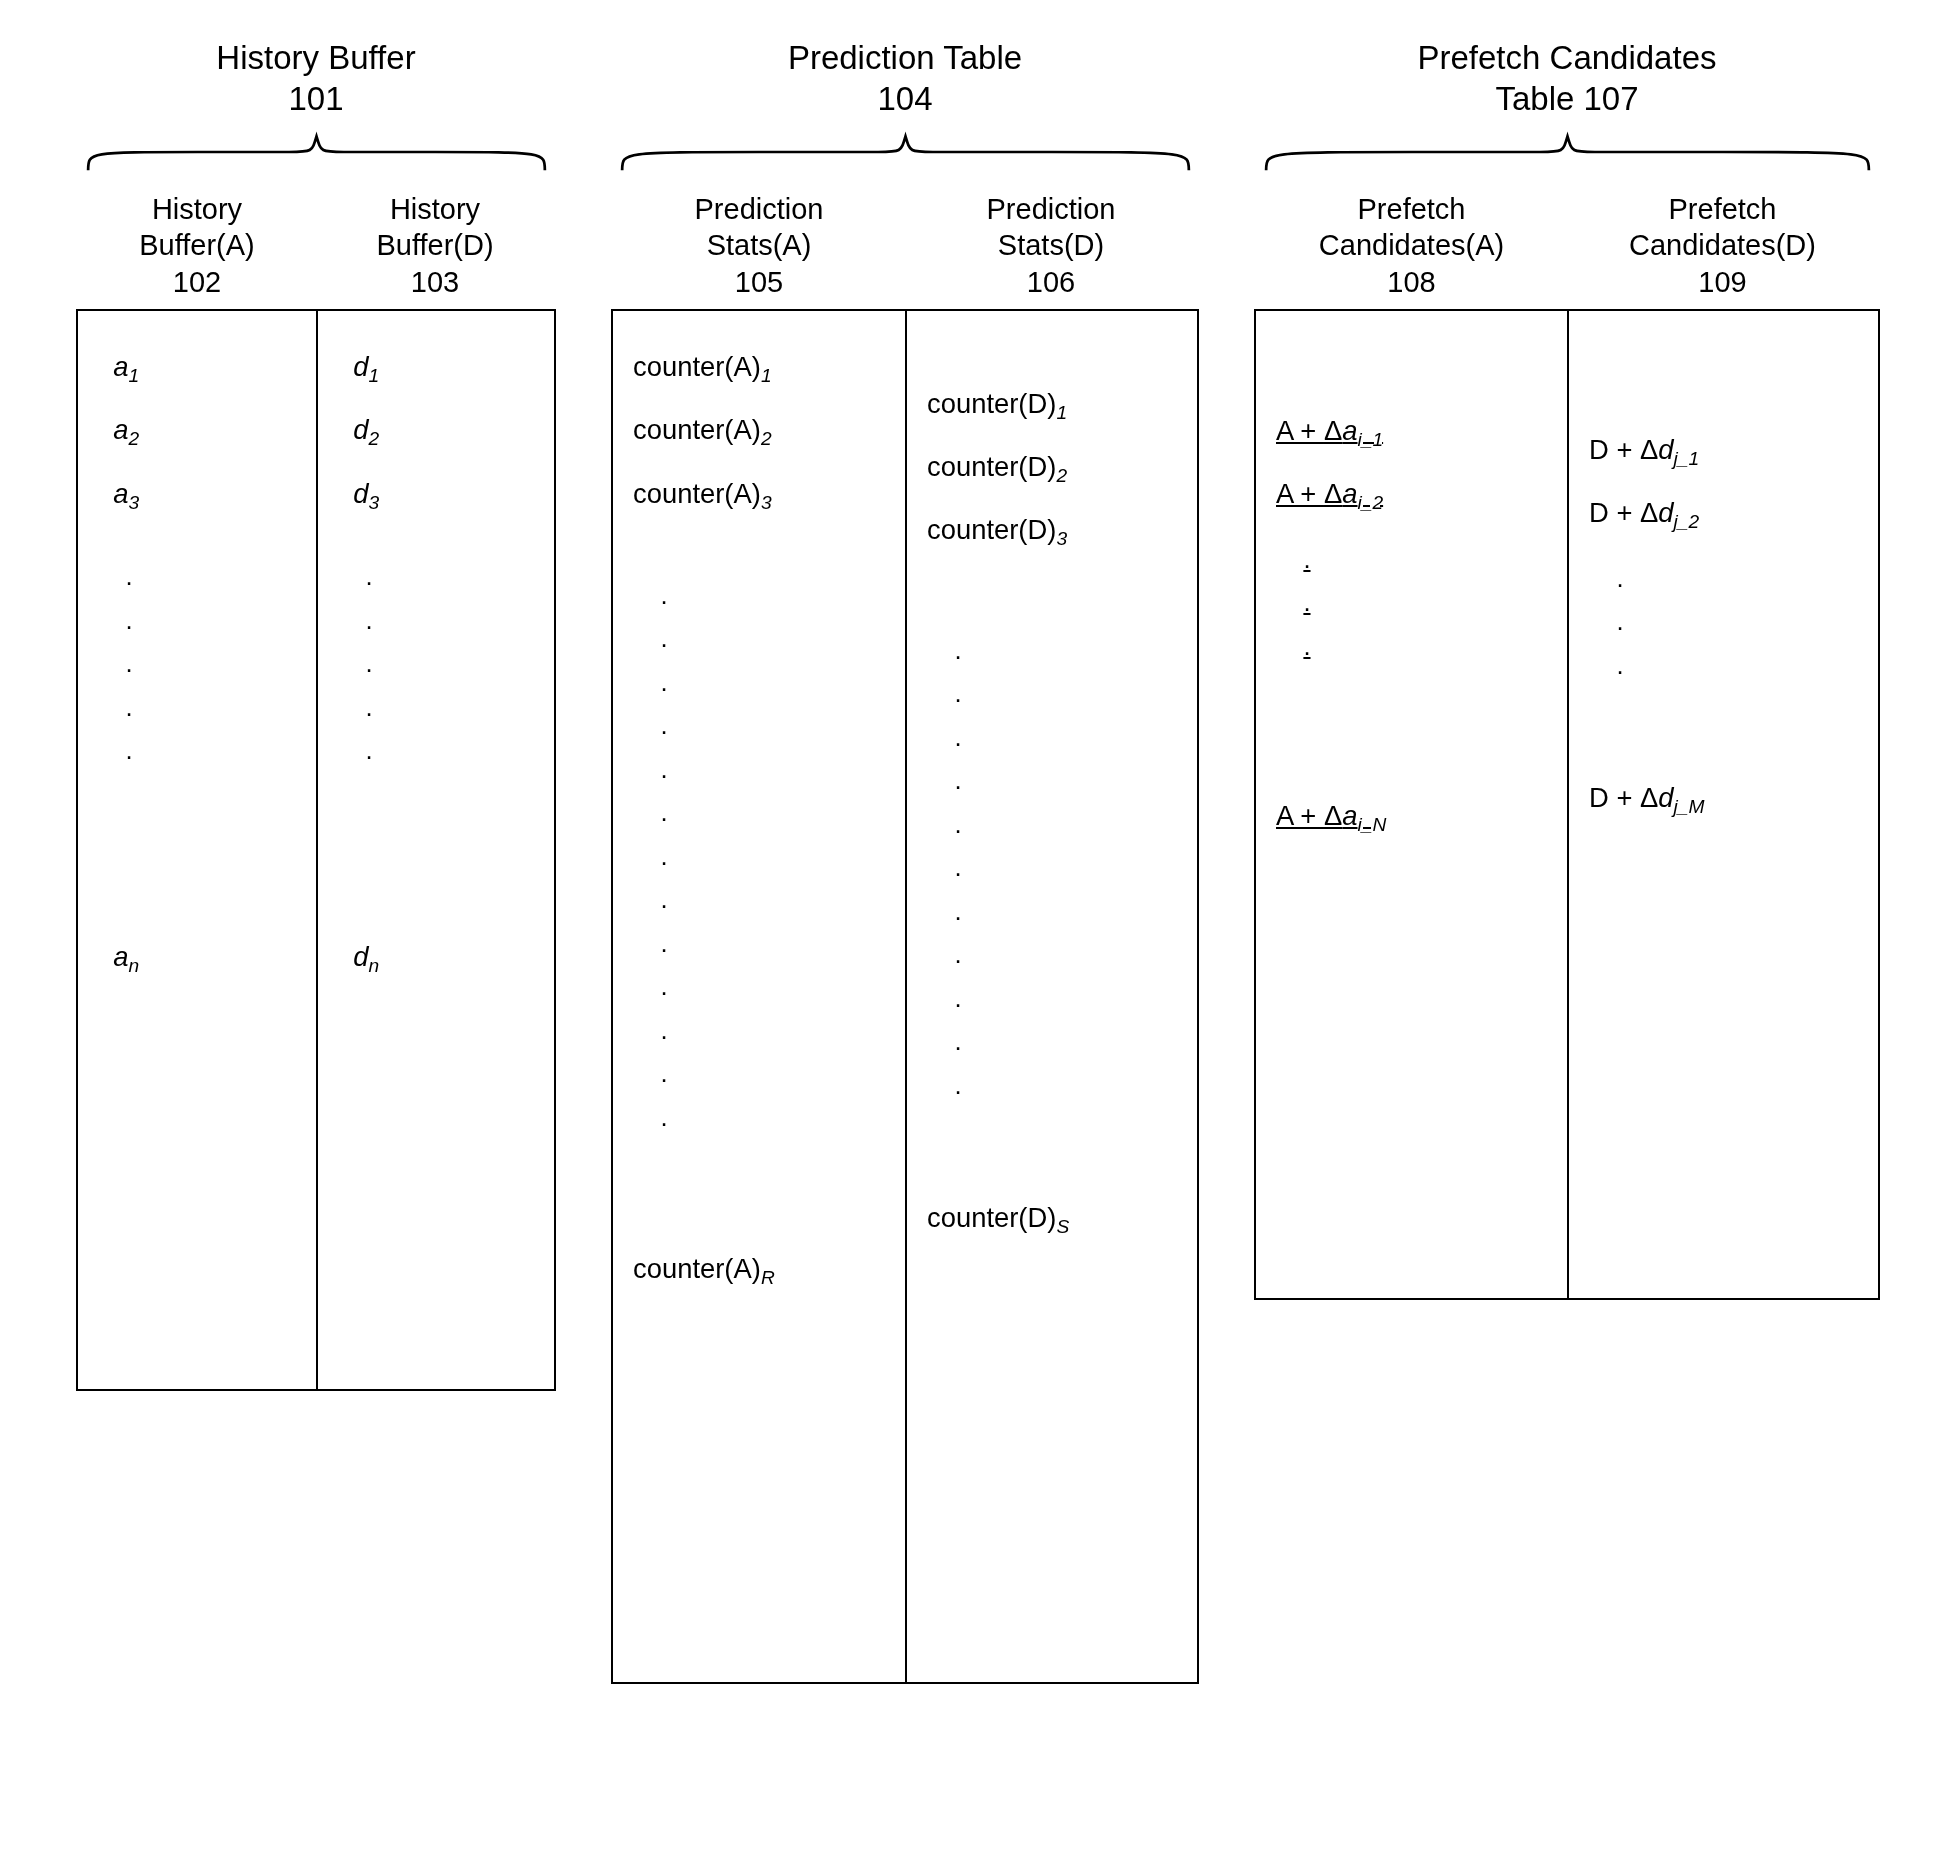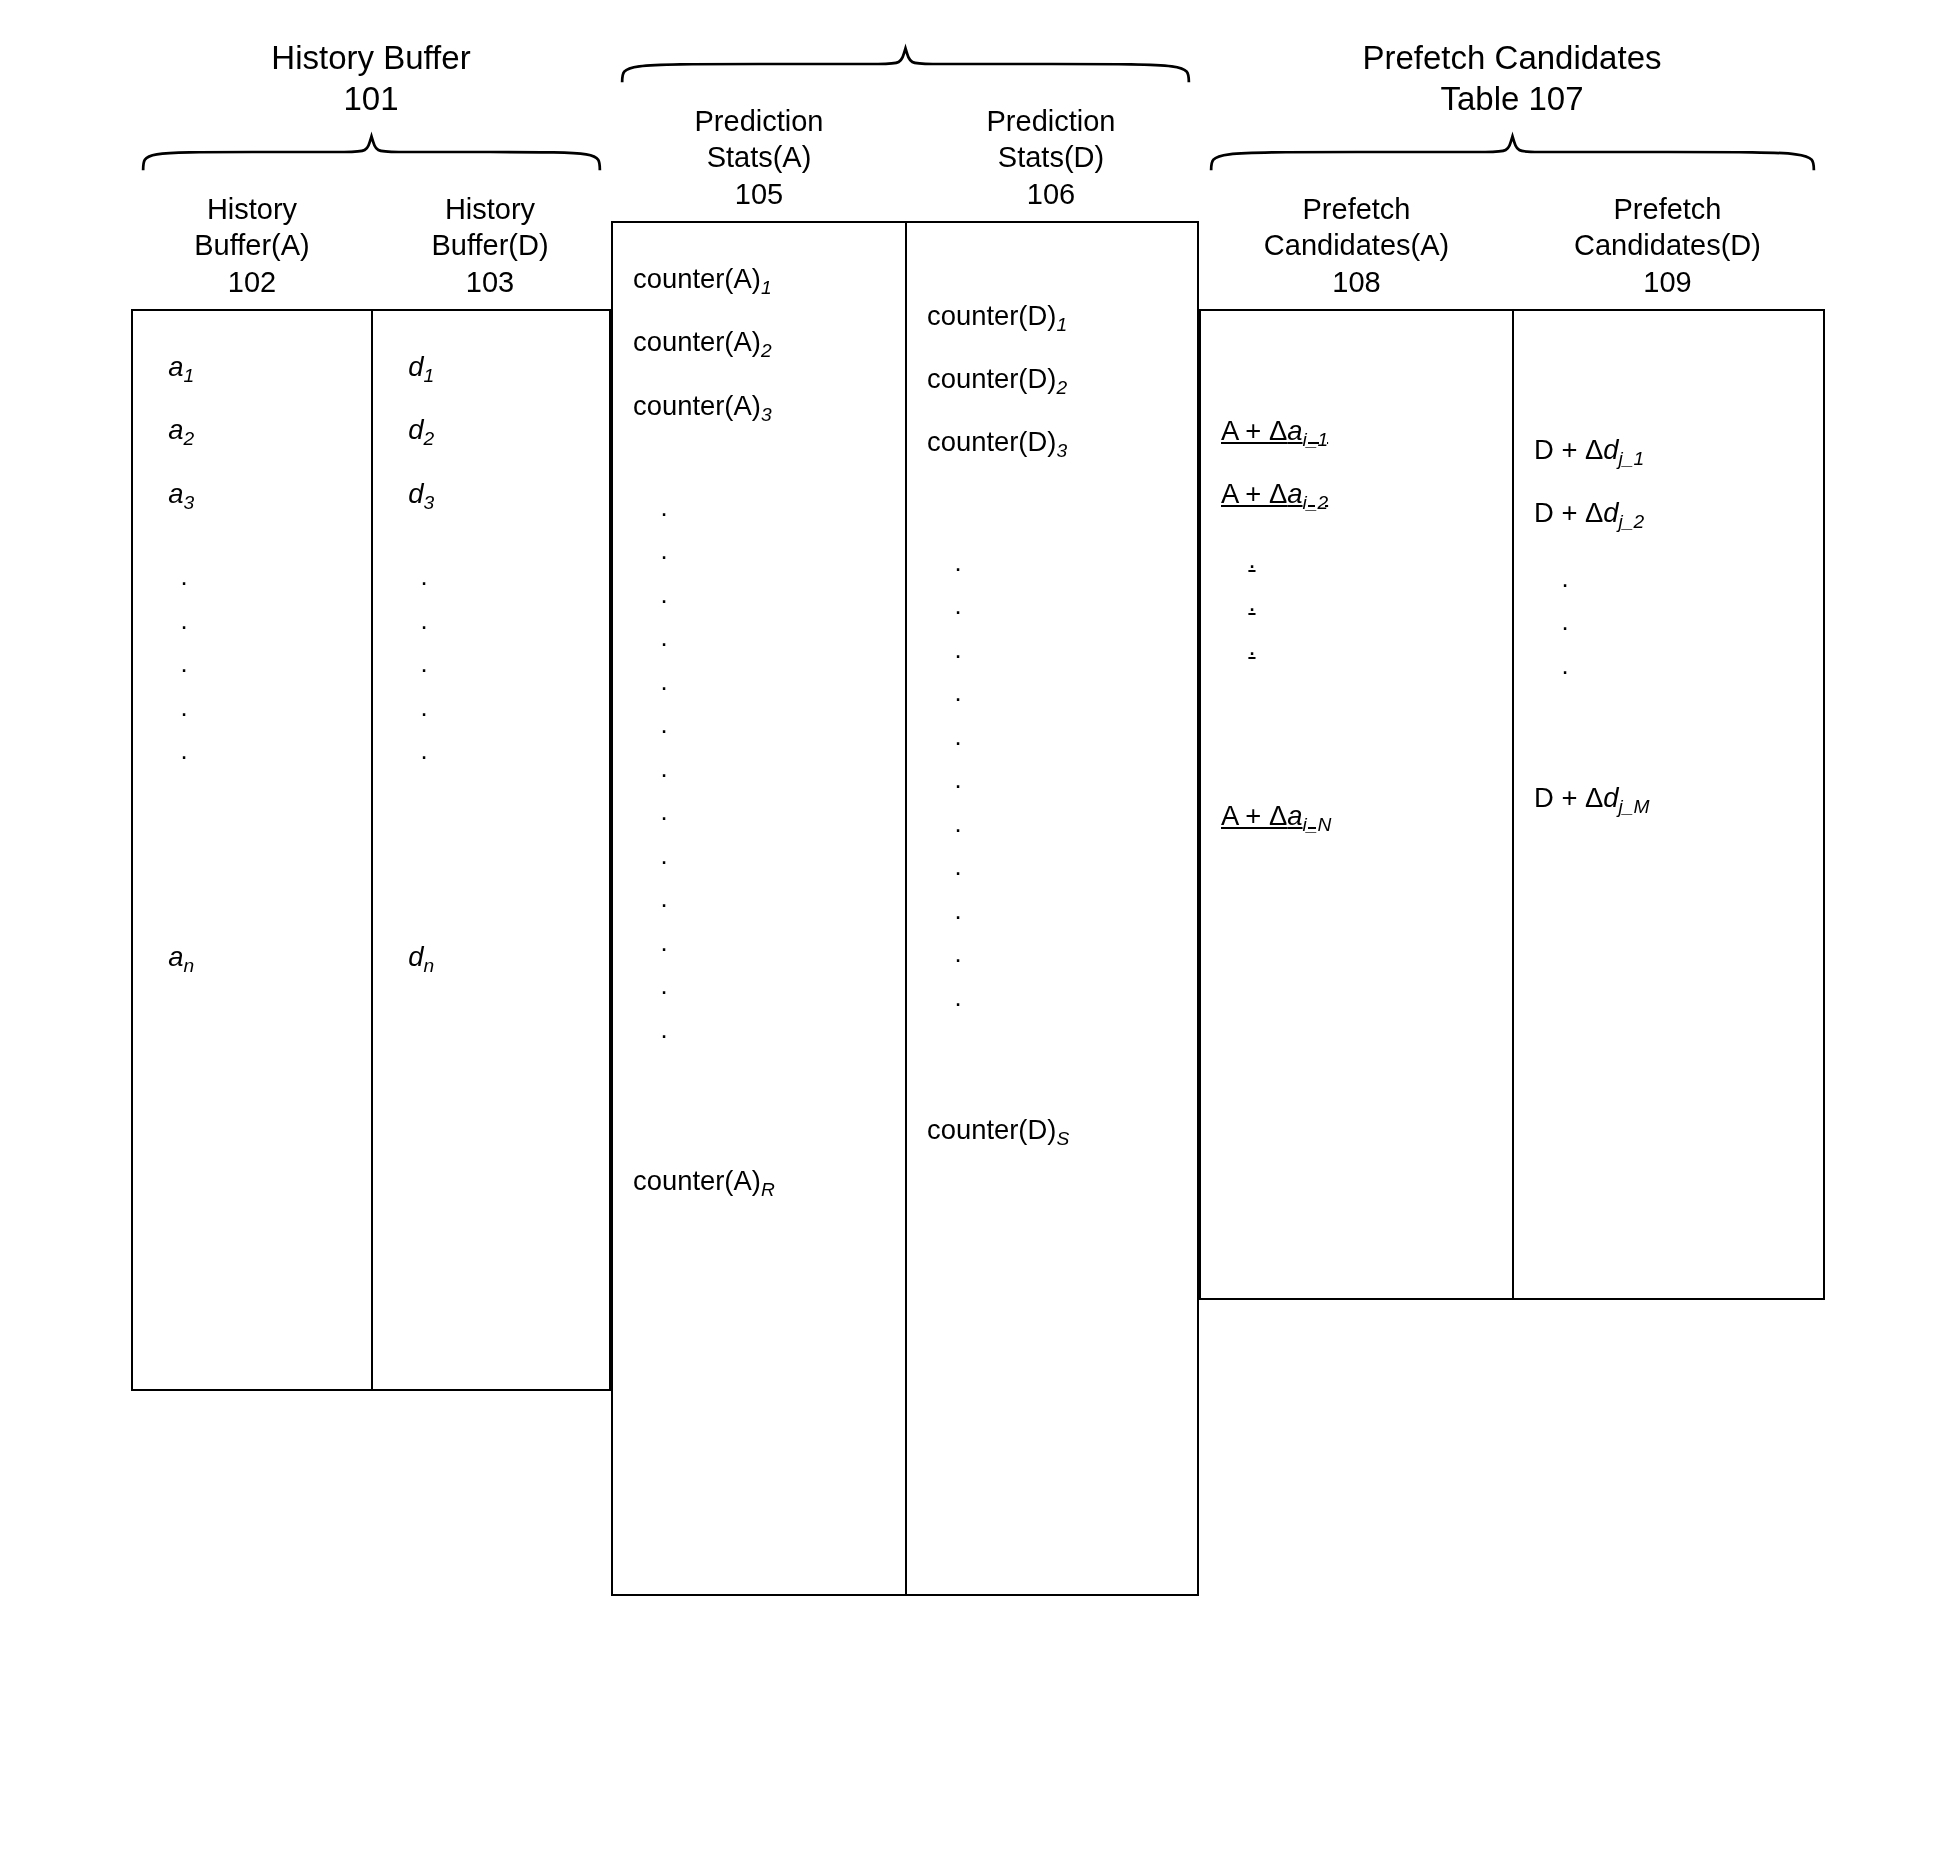--- a/index.html
+++ b/index.html
@@ -7,20 +7,21 @@
     background: #fff;
     margin: 0;
     padding: 37px;
   }
   .figure {
     width: 1882px;
     margin: 0 auto;
   }
   .groups {
     display: flex;
+    gap: 55px;
     justify-content: center;
     align-items: flex-start;
   }
   .group {
     display: flex;
     flex-direction: column;
     align-items: center;
   }
   .group-title {
     font-size: 33px;
@@ -165,20 +166,24 @@
           <div class="spacer"></div>
           <div class="spacer"></div>
           <div class="spacer"></div>
           <div class="spacer"></div>
           <div class="entry small-italic">&nbsp;&nbsp;<span>d</span><span class="sub">n</span></div>
         </div>
       </div>
     </div>
 
     <div class="group g2">
+      <div class="group-title">
+        <span>Prediction Table</span><br>
+        <span>104</span>
+      </div>
       <div class="brace">
         <svg width="585" height="46" viewBox="0 0 640 50">
           <path d="M10,45 C10,25 10,25 160,25 L290,25 C315,25 315,25 320,8 C325,25 325,25 350,25 L480,25 C630,25 630,25 630,45" stroke="#000" stroke-width="3" fill="none"></path>
         </svg>
       </div>
       <div class="cols-header">
         <div class="col-header">
           <span>Prediction</span><br>
           <span><span>Stats(A)</span></span><br>
           <span>105</span>

